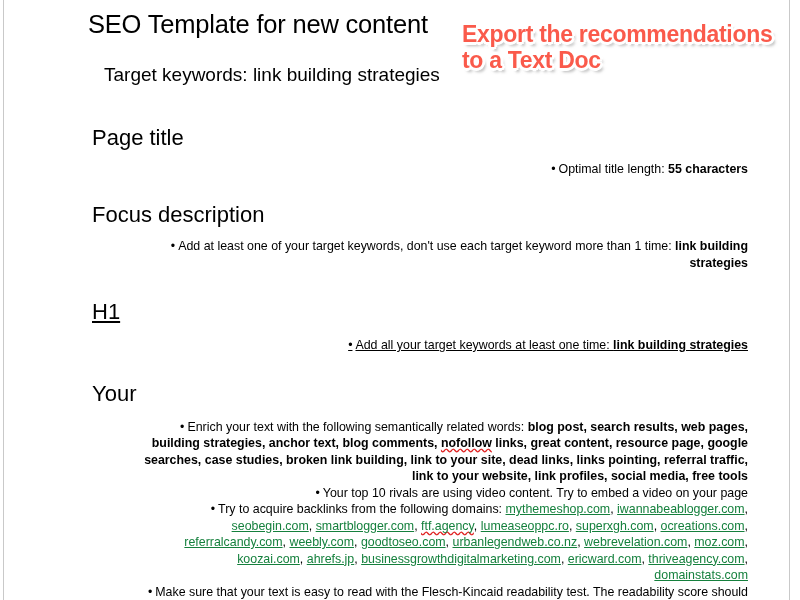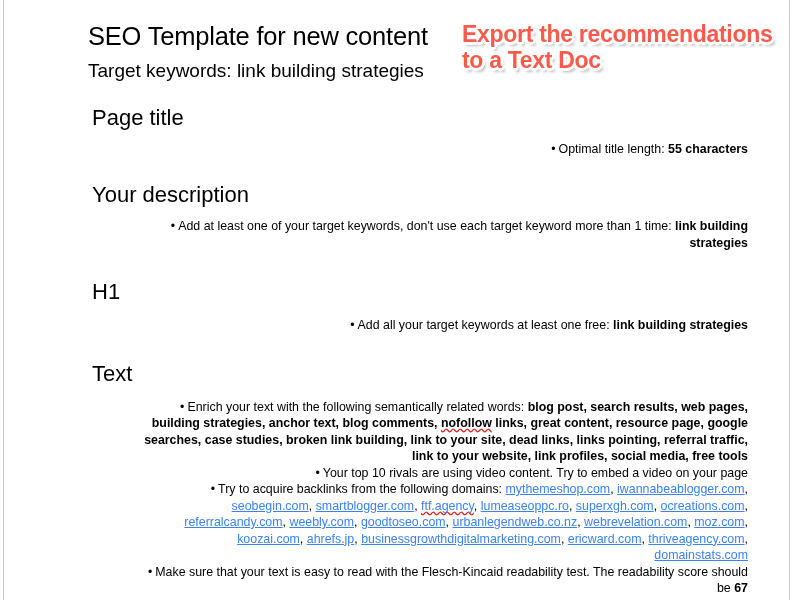--- a/index.html
+++ b/index.html
@@ -23,39 +23,39 @@
     bottom: 0;
     width: 1px;
     background: #c9c9c9;
   }
   .page-rule.left  { left: 3px; }
   .page-rule.right { left: 789px; }
 
   .doc {
     position: absolute;
     left: 88px;
-    top: 12px;
+    top: 0;
     width: 660px;
     height: 504px;
   }
 
   .doc-title {
     font-size: 25.5px;
     font-weight: 400;
     letter-spacing: -0.2px;
     line-height: 1.0;
     margin: 0;
     padding-top: 12px;
     white-space: nowrap;
   }
   .doc-subtitle {
     font-size: 19px;
     font-weight: 400;
     line-height: 1.0;
-    margin: 0;
+    margin: 16px;
     padding-top: 11px;
     white-space: nowrap;
   }
 
   .section { margin: 0; }
   .section-heading {
     font-size: 22px;
     font-weight: 400;
     line-height: 1.0;
     margin: 4px;
@@ -81,38 +81,38 @@
   
   .sq {
     text-decoration: underline;
     text-decoration-color: #e02020;
     text-decoration-style: wavy;
     text-decoration-skip-ink: none;
     text-underline-offset: 1px;
   }
 
   a.domain {
-    color: #3b82f6;
+    color: #15803d;
     text-decoration: underline;
     text-underline-offset: 1px;
   }
   a.domain.sq {
     text-decoration: underline;
     text-decoration-color: #e02020;
     text-decoration-style: wavy;
   }
 
   
   .sec-page-title    { padding-top: 23px; }
   .sec-page-title .bullets { padding-top: 8px; padding-left: 48px; }
 
   .sec-meta          { padding-top: 23px; }
   .sec-meta .bullets { padding-top: 8px; padding-left: 48px; }
 
-  .sec-h1            { padding-top: 26px; }
+  .sec-h1            { padding-top: 26px; text-decoration: underline; }
   .sec-h1 .bullets   { padding-top: 10px; padding-left: 55px; }
 
   .sec-text          { padding-top: 25px; }
   .sec-text .bullets { padding-top: 10px; padding-left: 55px; }
 
   
   .callout {
     position: absolute;
     left: 462px;
     top: 22px;
@@ -147,35 +147,35 @@
   <div class="doc-subtitle">Target keywords: link building strategies</div>
 
   <section class="section sec-page-title">
     <h2 class="section-heading">Page title</h2>
     <ul class="bullets">
       <li><span class="bul">•</span><span>Optimal title length: </span><b>55 characters</b></li>
     </ul>
   </section>
 
   <section class="section sec-meta">
-    <h2 class="section-heading">Your description</h2>
+    <h2 class="section-heading">Focus description</h2>
     <ul class="bullets">
       <li><span class="bul">•</span><span>Add at least one of your target keywords, don't use each target keyword more than 1 time: </span><b>link building strategies</b></li>
     </ul>
   </section>
 
   <section class="section sec-h1">
     <h2 class="section-heading">H1</h2>
     <ul class="bullets">
-      <li><span class="bul">•</span><span>Add all your target keywords at least one free: </span><b>link building strategies</b></li>
+      <li><span class="bul">•</span><span>Add all your target keywords at least one time: </span><b>link building strategies</b></li>
     </ul>
   </section>
 
   <section class="section sec-text">
-    <h2 class="section-heading">Text</h2>
+    <h2 class="section-heading">Your</h2>
     <ul class="bullets">
 
       <li><span class="bul">•</span><span>Enrich your text with the following semantically related words: </span><b>blog post, search results, web pages, building strategies, anchor text, blog comments, </b><b class="sq">nofollow</b><b> links, great content, resource page, google searches, case studies, broken link building, link to your site, dead links, links pointing, referral traffic, link to your website, link profiles, social media, free tools</b></li>
 
       <li><span class="bul">•</span><span>Your top 10 rivals are using video content. Try to embed a video on your page</span></li>
 
 
       <li><span class="bul">•</span><span>Try to acquire backlinks from the following domains: </span><span id="domain-list"><a class="domain">mythemeshop.com</a>, <a class="domain">iwannabeablogger.com</a>, <a class="domain">seobegin.com</a>, <a class="domain">smartblogger.com</a>, <a class="domain sq">ftf.agency</a>, <a class="domain">lumeaseoppc.ro</a>, <a class="domain">superxgh.com</a>, <a class="domain">ocreations.com</a>, <a class="domain">referralcandy.com</a>, <a class="domain">weebly.com</a>, <a class="domain">goodtoseo.com</a>, <a class="domain">urbanlegendweb.co.nz</a>, <a class="domain">webrevelation.com</a>, <a class="domain">moz.com</a>, <a class="domain">koozai.com</a>, <a class="domain">ahrefs.jp</a>, <a class="domain">businessgrowthdigitalmarketing.com</a>, <a class="domain">ericward.com</a>, <a class="domain">thriveagency.com</a>, <a class="domain">domainstats.com</a></span></li>
 
       <li><span class="bul">•</span><span>Make sure that your text is easy to read with the Flesch-Kincaid readability test. The readability score should be </span><b>67</b></li>

